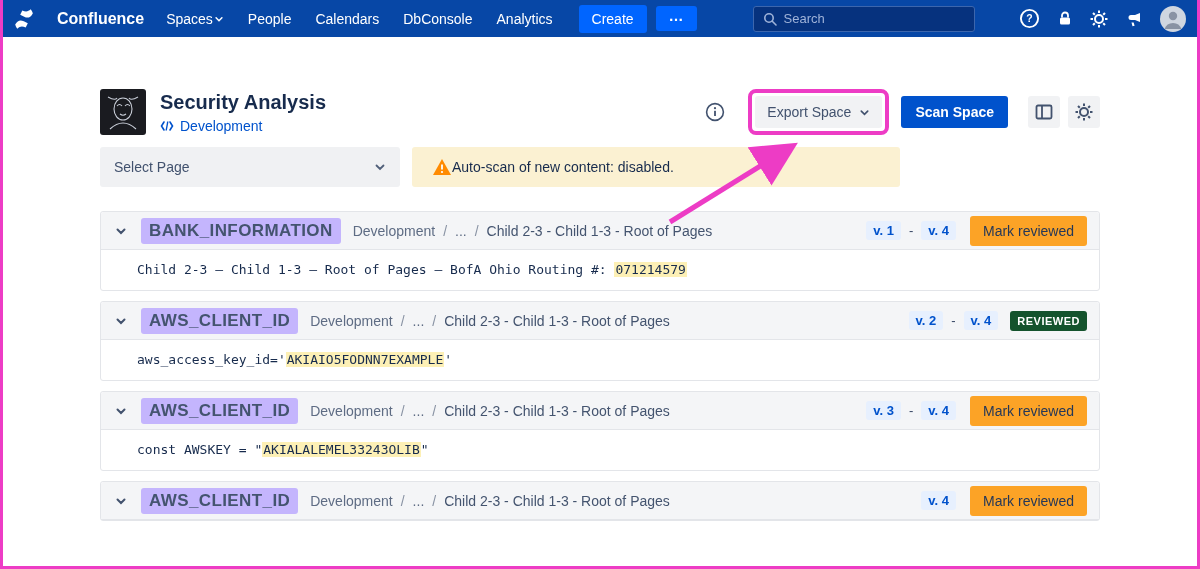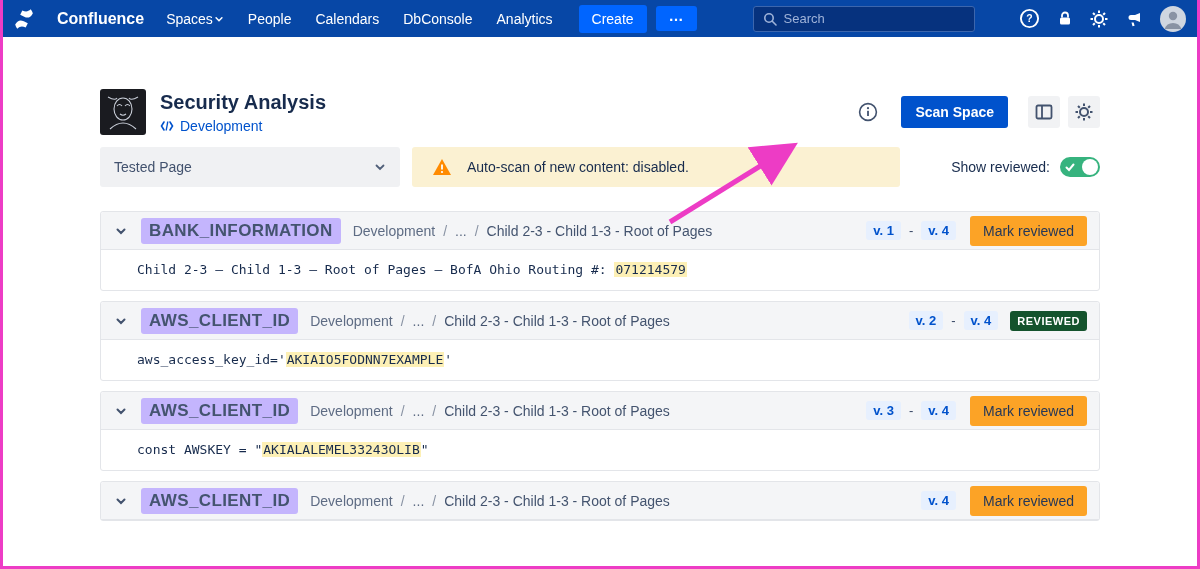--- a/index.html
+++ b/index.html
@@ -38,21 +38,21 @@
   .btn-export { background: #F1F2F4; color: #42526E; font-size: 14px; font-weight: 500; border: none; border-radius: 3px; height: 32px; padding: 0 12px; display: flex; align-items: center; gap: 8px; cursor: pointer; font-family: inherit; }
   .btn-scan { background: #0052CC; color: #fff; font-weight: 600; font-size: 14px; border: none; border-radius: 3px; height: 32px; padding: 0 14px; cursor: pointer; font-family: inherit; }
   .icon-btn { width: 32px; height: 32px; background: #F1F2F4; border: none; border-radius: 3px; display: flex; align-items: center; justify-content: center; cursor: pointer; color: #42526E; }
   .icon-btn.first { margin-left: 20px; }
   .icon-btn + .icon-btn { margin-left: 8px; }
 
   
   .controls { display: flex; align-items: center; margin-top: 12px; }
   .select-page { width: 300px; height: 40px; background: #F0F1F3; border-radius: 3px; display: flex; align-items: center; padding: 0 14px; color: #42526E; font-size: 14px; cursor: pointer; }
   .select-page .chev { margin-left: auto; display: flex; color: #505F79; }
-  .warning { margin-left: 12px; width: 488px; height: 40px; background: #FBF1D2; border-radius: 3px; display: flex; align-items: center; padding: 0 20px; gap: 15px; font-size: 14px; color: #172B4D; }
+  .warning { margin-left: 12px; width: 488px; height: 40px; background: #FBF1D2; border-radius: 3px; display: flex; align-items: center; padding: 0 20px; font-size: 14px; color: #172B4D; }
   .show-reviewed { margin-left: auto; display: flex; align-items: center; gap: 10px; font-size: 14px; color: #172B4D; }
   .toggle { width: 40px; height: 20px; background: #36B37E; border-radius: 10px; position: relative; cursor: pointer; flex: none; }
   .toggle .knob { position: absolute; right: 2px; top: 2px; width: 16px; height: 16px; background: #fff; border-radius: 50%; }
   .toggle .check { position: absolute; left: 5px; top: 5px; display: flex; }
 
   
   .findings { margin-top: 24px; }
   .card { border: 1px solid #E3E5E9; border-radius: 3px; margin-bottom: 10px; background: #fff; }
   .card-head { background: #F4F5F7; height: 38px; display: flex; align-items: center; padding: 0 12px; gap: 12px; border-bottom: 1px solid #E3E5E9; border-radius: 3px 3px 0 0; }
   .chev-btn { background: none; border: none; display: flex; align-items: center; color: #42526E; cursor: pointer; padding: 2px; }
@@ -171,20 +171,30 @@
       </div>
     </div>
     <div class="header-actions">
       <span class="info-icon">
         <svg width="20" height="20" viewBox="0 0 20 20">
             <circle cx="10" cy="10" r="8.4" fill="none" stroke="#42526E" stroke-width="1.6"></circle>
             <rect x="9.1" y="8.8" width="1.8" height="5.2" fill="#42526E"></rect>
             <circle cx="10" cy="6.2" r="1.1" fill="#42526E"></circle>
           </svg>
       </span>
+      <div class="annotation-box">
+        <button class="btn-export">
+          <span>Export Space</span>
+          <span style="display:flex;">
+            <svg width="11" height="11" viewBox="0 0 12 12">
+                <path d="M2.5 4.5 L6 8 L9.5 4.5" stroke="#42526E" stroke-width="1.8" fill="none" stroke-linecap="round"></path>
+              </svg>
+          </span>
+        </button>
+      </div>
       <button class="btn-scan">Scan Space</button>
       <button class="icon-btn first">
         <span style="display:flex;">
           <svg width="18" height="18" viewBox="0 0 18 18">
               <rect x="1.5" y="2.5" width="15" height="13" rx="1.5" fill="none" stroke="#42526E" stroke-width="1.8"></rect>
               <line x1="7" y1="2.5" x2="7" y2="15.5" stroke="#42526E" stroke-width="1.8"></line>
             </svg>
         </span>
       </button>
       <button class="icon-btn">
@@ -195,48 +205,37 @@
                 <path d="M9 .5V3 M9 15v2.5 M.5 9H3 M15 9h2.5 M3 3l1.8 1.8 M13.2 13.2 15 15 M15 3l-1.8 1.8 M4.8 13.2 3 15"></path>
               </g>
             </svg>
         </span>
       </button>
     </div>
   </header>
 
   <div class="controls">
     <div class="select-page">
-      <span>Tested Page</span>
+      <span>Select Page</span>
       <span class="chev">
         <svg width="12" height="12" viewBox="0 0 12 12">
             <path d="M2.5 4.5 L6 8 L9.5 4.5" stroke="#505F79" stroke-width="1.8" fill="none" stroke-linecap="round"></path>
           </svg>
       </span>
     </div>
     <div class="warning">
       <span style="display:flex;">
         <svg width="20" height="18" viewBox="0 0 20 18">
             <path d="M10 1 L19 17 H1 Z" fill="#FF8B00"></path>
             <rect x="9.1" y="6.5" width="1.8" height="5" fill="#fff"></rect>
             <circle cx="10" cy="14" r="1.1" fill="#fff"></circle>
           </svg>
       </span>
       <span>Auto-scan of new content: disabled.</span>
     </div>
-    <div class="show-reviewed">
-      <span>Show reviewed:</span>
-      <span class="toggle">
-        <span class="check">
-          <svg width="10" height="10" viewBox="0 0 10 10">
-              <path d="M1.5 5.5 L4 8 L8.5 2.5" stroke="#fff" stroke-width="2" fill="none" stroke-linecap="round"></path>
-            </svg>
-        </span>
-        <span class="knob"></span>
-      </span>
-    </div>
   </div>
 
   <section class="findings">
 
     <article class="card">
       <div class="card-head">
         <button class="chev-btn">
           <svg width="12" height="12" viewBox="0 0 12 12">
               <path d="M2.5 4.5 L6 8 L9.5 4.5" stroke="#42526E" stroke-width="2" fill="none" stroke-linecap="round"></path>
             </svg>

